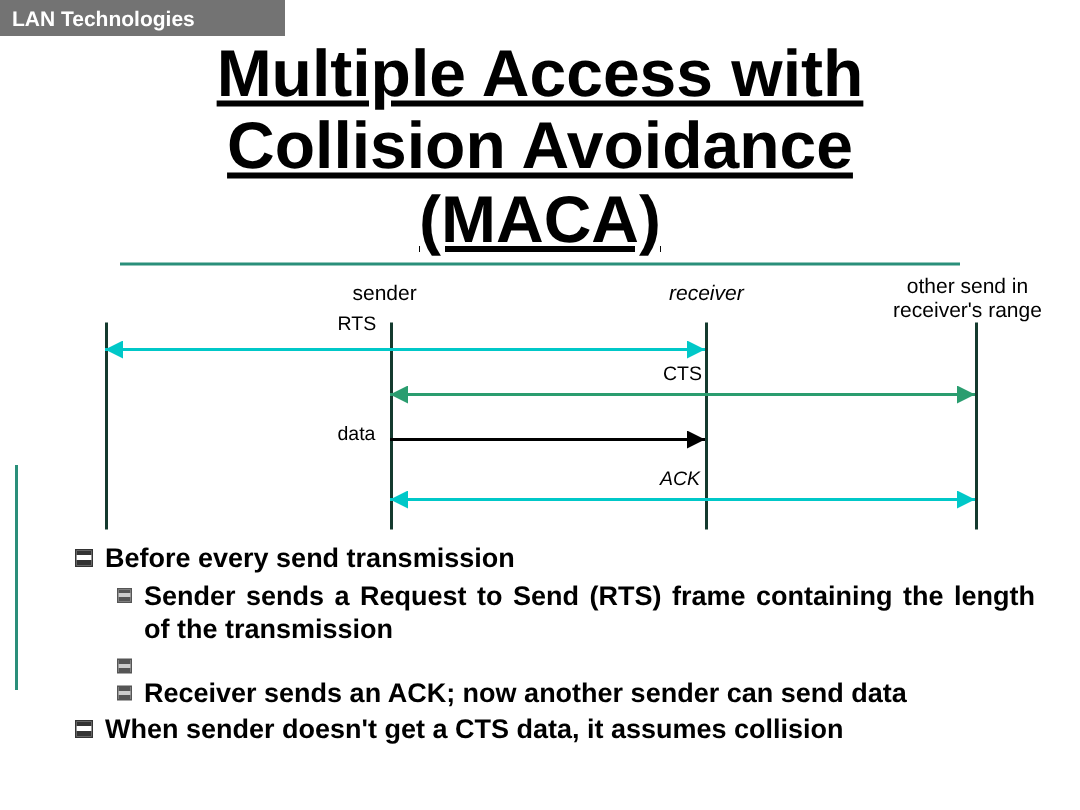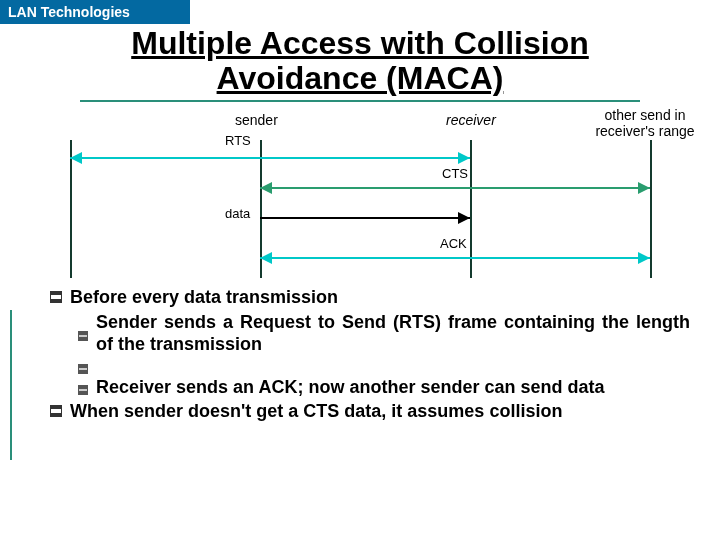--- a/index.html
+++ b/index.html
@@ -1,26 +1,26 @@
 <!DOCTYPE html>
 <html><head>
 <meta charset="utf-8">
 <style>
   * { margin: 0; padding: 0; box-sizing: border-box; }
   body { width: 720px; height: 540px; font-family: Arial, sans-serif; background: #fff; overflow: hidden; }
-  .header-bar { background: #0369a1; color: #fff; padding: 4px 8px; font-size: 14px; font-weight: bold; width: 190px; }
-  .title { font-size: 32px; font-weight: bold; text-align: center; line-height: 1.1; margin: 2px 80px 6px 80px; text-decoration: underline; border-bottom: 2px solid #2a8f7a; padding-bottom: 4px; }
+  .header-bar { background: #737373; color: #fff; padding: 4px 8px; font-size: 14px; font-weight: bold; width: 190px; }
+  .title { font-size: 44px; font-weight: bold; text-align: center; line-height: 1.1; margin: 2px 80px 6px 80px; text-decoration: underline; border-bottom: 2px solid #2a8f7a; padding-bottom: 4px; }
   .diagram { position: relative; height: 170px; margin: 0 10px; }
   .lbl { position: absolute; font-size: 14px; text-align: center; line-height: 1.1; }
   .timeline { position: absolute; top: 32px; bottom: 0; width: 2px; background: #143a2e; }
   .msg { position: absolute; font-size: 13px; }
   svg.arrow { position: absolute; overflow: visible; }
   .bullets { margin: 8px 30px 0 50px; font-size: 18px; font-weight: bold; line-height: 1.25; }
   .b1 { display: flex; align-items: flex-start; margin-bottom: 2px; }
-  .b2 { display: flex; align-items: center; margin-left: 28px; margin-bottom: 2px; text-align: justify; }
+  .b2 { display: flex; align-items: flex-start; margin-left: 28px; margin-bottom: 2px; text-align: justify; }
   .sq { display: inline-block; width: 12px; height: 12px; margin-right: 8px; margin-top: 5px; flex-shrink: 0; }
   .sq1 { background: linear-gradient(to bottom, #333 0 33%, #fff 33% 66%, #333 66% 100%); border: 1px solid #333; }
   .sq2 { background: linear-gradient(to bottom, #555 0 33%, #ccc 33% 66%, #555 66% 100%); border: 1px solid #555; width: 10px; height: 10px; margin-top: 6px; }
   .side-line { position: absolute; left: 10px; top: 310px; width: 2px; height: 150px; background: #2a8f7a; }
 </style>
 </head>
 <body>
 
 <div class="header-bar">LAN Technologies</div>
 
@@ -71,29 +71,29 @@
         </marker>
       </defs>
     <line x1="0" y1="6" x2="210" y2="6" stroke="#000" stroke-width="2" marker-end="url(#ah-blk)"></line>
   </svg>
   <div class="msg" style="left:215px; top:98px;">data</div>
 
   <svg class="arrow" style="left:250px; top:144px;" width="390" height="12">
     <line x1="0" y1="6" x2="210" y2="6" stroke="#00c8c8" stroke-width="2" marker-start="url(#ah-cyan-r)"></line>
     <line x1="210" y1="6" x2="390" y2="6" stroke="#00c8c8" stroke-width="2" marker-end="url(#ah-cyan)"></line>
   </svg>
-  <div class="msg" style="left:430px; top:128px;">ACK</div>
+  <div class="msg" style="left:430px; top:128px;font-style:italic;">ACK</div>
 </div>
 
 <div class="side-line"></div>
 
 <div class="bullets">
   <div class="b1">
     <span class="sq sq1"></span>
-    <span>Before every data transmission</span>
+    <span>Before every send transmission</span>
   </div>
   <div class="b2">
     <span class="sq sq2"></span>
     <span>Sender sends a Request to Send (RTS) frame containing the length of the transmission</span>
   </div>
   <div class="b2">
     <span class="sq sq2"></span>
   </div>
   <div class="b2">
     <span class="sq sq2"></span>

